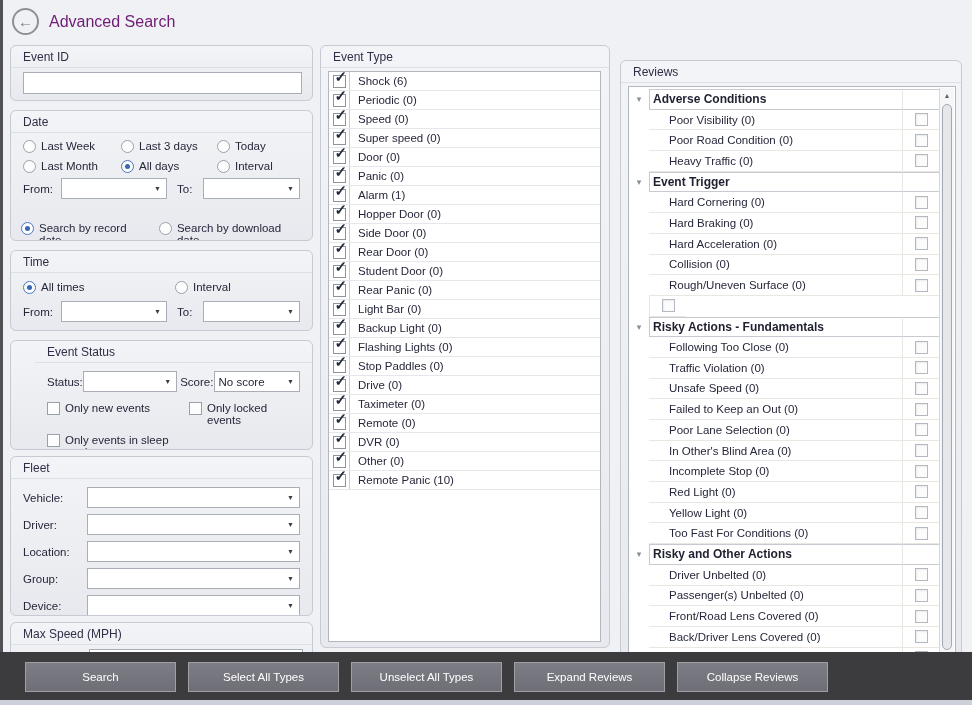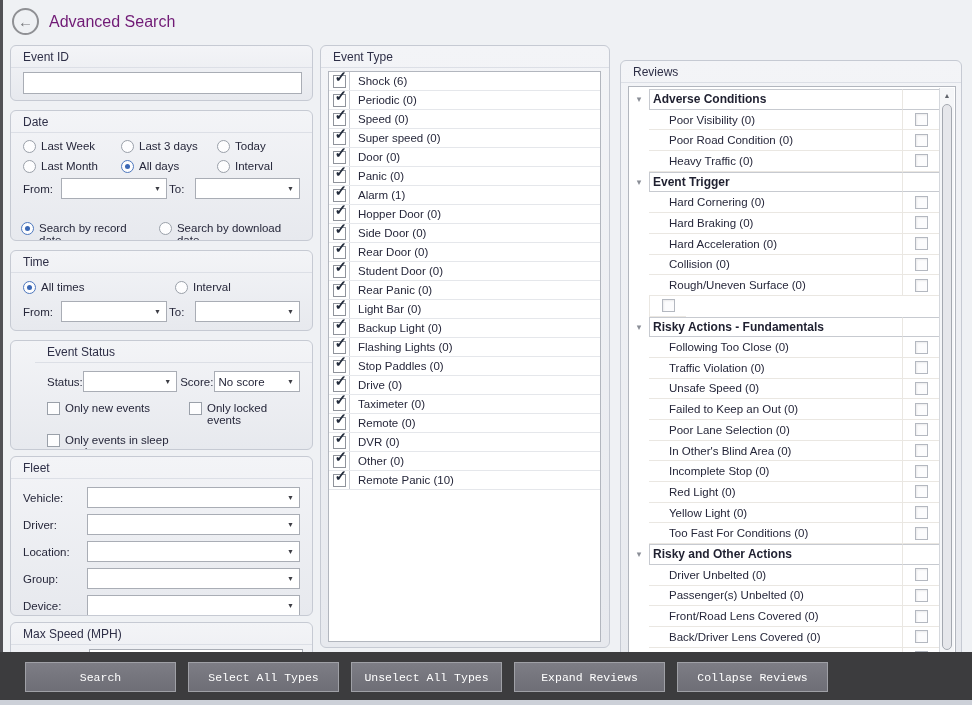--- a/index.html
+++ b/index.html
@@ -29,21 +29,21 @@
   .radio-grid { display:grid; grid-template-columns:98px 96px 1fr; row-gap:7px; padding:7px 12px 2px; }
   .time-grid  { display:grid; grid-template-columns:152px 1fr; padding:8px 12px 4px; }
   .opt { display:flex; align-items:flex-start; gap:5px; font-size:11.5px; color:#26273a; cursor:pointer; }
   .radio { position:relative; width:13px; height:13px; border-radius:50%; background:#fdfdfe; border:1px solid #9aa0a9; flex:0 0 13px; }
   .radio.selected { border-color:#4d77bd; }
   .radio.selected::after { content:""; position:absolute; left:3px; top:3px; width:5px; height:5px; border-radius:50%; background:#3a67b5; }
   .chk { position:relative; width:13px; height:13px; background:#fdfdfe; border:1px solid #9aa0a9; flex:0 0 13px; }
 
   .fromto { display:flex; align-items:center; padding:3px 12px 0; font-size:11.5px; color:#26273a; }
   .fromto .lbl1 { width:38px; }
-  .fromto .lbl2 { width:26px; margin-left:2px; }
+  .fromto .lbl2 { width:26px; margin-left:10px; }
   .combo { position:relative; height:21px; background:#fff; border:1px solid #a9adb5; display:flex; align-items:center; font-size:11.5px; color:#26273a; padding:0 18px 0 4px; cursor:pointer; }
   .combo .arr { position:absolute; right:5px; top:6px; font-size:7px; color:#3c3d44; }
   .fromto .combo { width:106px; }
   .fromto .combo.grow { flex:1; }
   .modes { display:flex; gap:11px; padding:7px 10px 0; }
   .modes .opt { font-size:11.5px;margin-top:16px; }
 
   .status-row { display:flex; align-items:center; padding:8px 12px 0; font-size:11.5px; color:#26273a; }
   .status-row .sl { width:40px; }
   .status-row .combo.c1 { width:104px; }
@@ -78,21 +78,21 @@
   .rv-row.group .rv-main { font-weight:700; font-size:12px; color:#1f2030; padding-left:3px;
       border-top:1px solid #c7cad0; border-bottom:1px solid #c7cad0; border-left:1px solid #c7cad0; }
   .rv-row.group .rv-cbcell { border-top:1px solid #c7cad0; border-bottom:1px solid #c7cad0; border-left:1px solid #eae7e2; }
   .rv-scroll { position:absolute; top:1px; bottom:1px; right:1px; width:15px; background:#f5f6f8; border-left:1px solid #d5d8dd; }
   .rv-up { height:14px; display:flex; align-items:center; justify-content:center; font-size:7px; color:#5f636b; cursor:pointer; }
   .rv-thumb { position:absolute; left:2px; right:2px; top:16px; bottom:5px; background:#e6e7eb; border:1px solid #a4a8b0; border-radius:6px; cursor:pointer; }
 
   
   .footer { position:absolute; left:0; top:652px; width:972px; height:48px; background:#3c3c3e; z-index:5; }
   .footer .btn { position:absolute; top:10px; width:151px; height:30px; background:linear-gradient(#7d7d85,#6e6e76);
-                 border:1px solid #9fa0a6; color:#fff; font-size:11.5px; font-family:Liberation Mono, monospace; cursor:pointer; }
+                 border:1px solid #9fa0a6; color:#fff; font-size:11.5px; font-family:Liberation Sans, sans-serif; cursor:pointer; }
   .bottom-strip { position:absolute; left:0; top:700px; width:972px; height:5px; background:#ccd0d8; z-index:6; }
 </style>
 </head>
 <body>
 
 <div class="app">
   <div class="left-edge"></div>
 
   <div class="hdr">
     <button class="back-btn">

